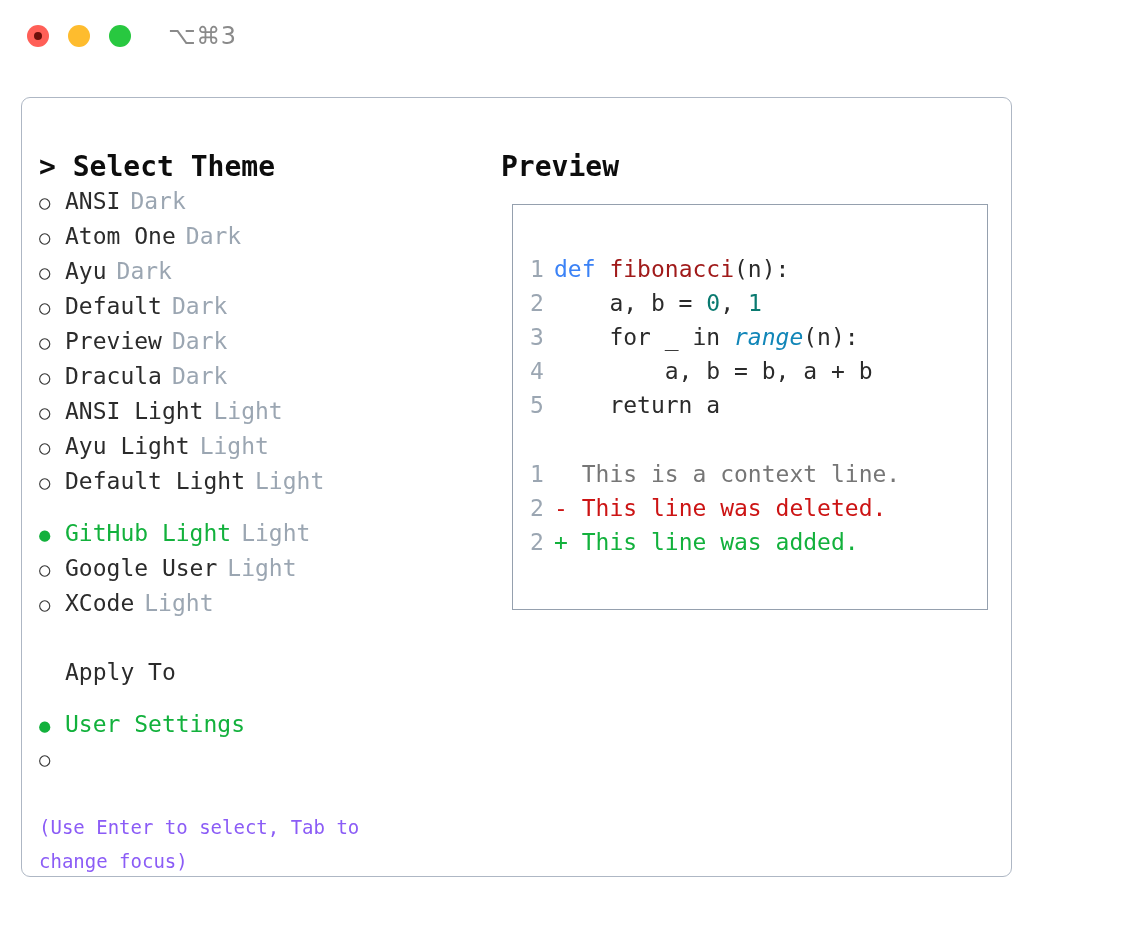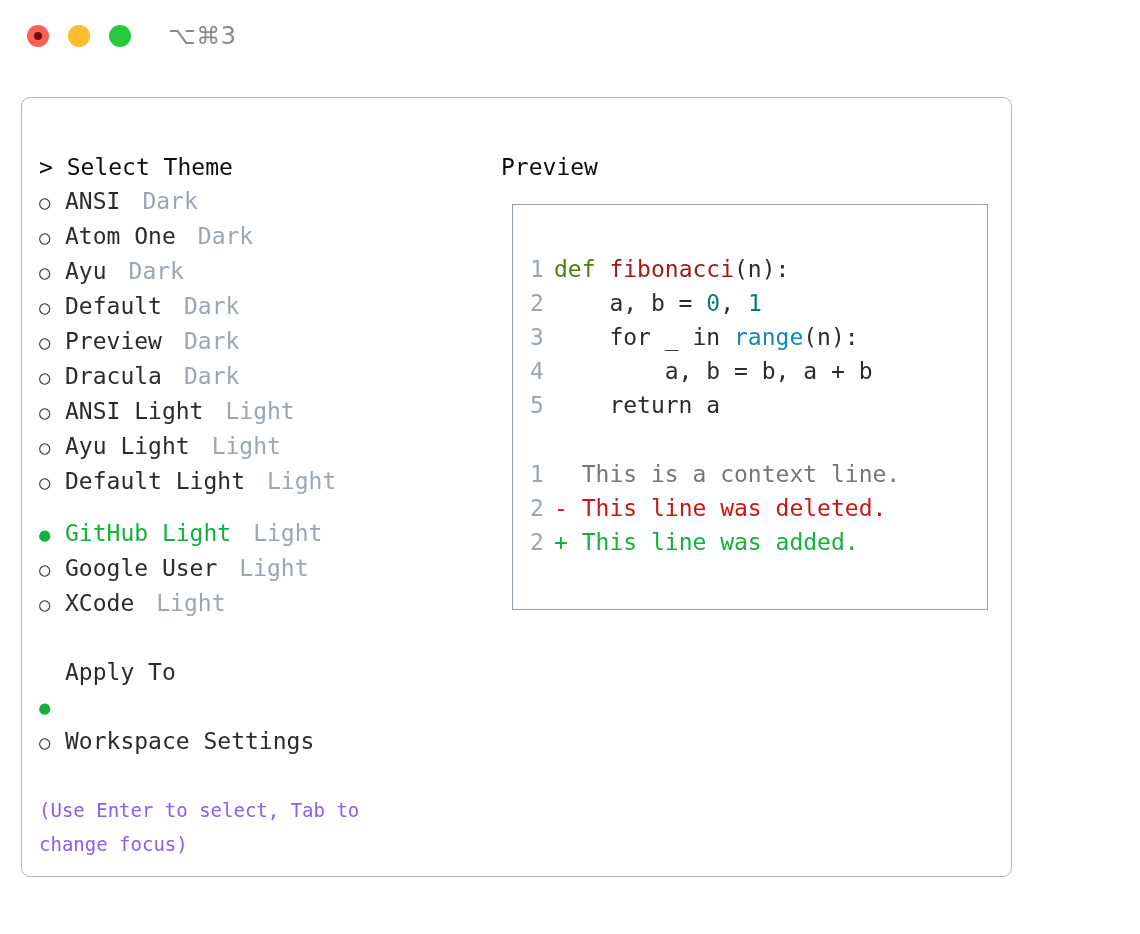--- a/index.html
+++ b/index.html
@@ -95,22 +95,22 @@
     width: 440px;
   }
   .right-col {
     position: absolute;
     left: 479px;
     top: 52px;
     width: 495px;
   }
 
   .section-title {
-    font-size: 23px;
-    font-weight: normal;
+    font-size: 28px;
+    font-weight: bold;
     color: #0d0d0d;
     line-height: 34px;
     white-space: pre;
   }
 
   .opt-list { margin: 0; padding: 0; }
 
   .opt-row {
     display: flex;
     align-items: baseline;
@@ -121,21 +121,21 @@
   .marker {
     width: 26px;
     flex: 0 0 26px;
     color: #3a3a3a;
     font-size: 19px;
   }
   .marker.sel { color: #12b13c; }
   .marker.blank { color: transparent; }
   .opt-label { color: #2b2b2b; text-align: center; }
   .opt-label.sel { color: #12b13c; margin-top: 17px; }
-  .opt-variant { color: #9ba6b2; padding-left: 10px; margin-left: 12px; }
+  .opt-variant { color: #9ba6b2; padding-left: 10px; }
 
   .spacer-row { height: 34px; }
 
   .hint {
     font-size: 19px;
     line-height: 34px;
     color: #8b5cf6;
     width: 400px;
     white-space: pre-wrap;
   }
@@ -157,24 +157,24 @@
     top: 47px;
     font-size: 23px;
     line-height: 34px;
     white-space: pre;
   }
   .ln {
     display: inline-block;
     width: 24px;
     color: #9ba6b2;
   }
-  .tok-def { color: #4d7c0f; }
+  .tok-def { color: #3b82f6; }
   .tok-fn { color: #a01a1a; text-align: right; }
   .tok-num { color: #0a7a70; }
-  .tok-builtin { color: #1186b8; }
+  .tok-builtin { color: #1186b8; font-style: italic; }
   .tok-plain { color: #2b2b2b; }
 
   .diff {
     position: absolute;
     left: 17px;
     top: 252px;
     font-size: 23px;
     line-height: 34px;
     white-space: pre;
   }
@@ -218,22 +218,22 @@
           </div>
 
         <div class="spacer-row"></div>
 
         <div class="opt-row">
           <span class="marker blank">○</span>
           <span class="opt-label">Apply To</span>
         </div>
 
         <div class="opt-list" id="apply-list">
-            <div class="opt-row"><span class="marker sel">●</span></div>
-            <div class="opt-row"><span class="marker">○</span><span class="opt-label">Workspace Settings</span></div>
+            <div class="opt-row"><span class="marker sel">●</span><span class="opt-label sel">User Settings</span></div>
+            <div class="opt-row"><span class="marker">○</span></div>
           </div>
 
         <div class="spacer-row"></div>
 
         <div class="hint">(Use Enter to select, Tab to change focus)</div>
       </div>
 
       <div class="right-col">
         <div class="section-title">Preview</div>
 

